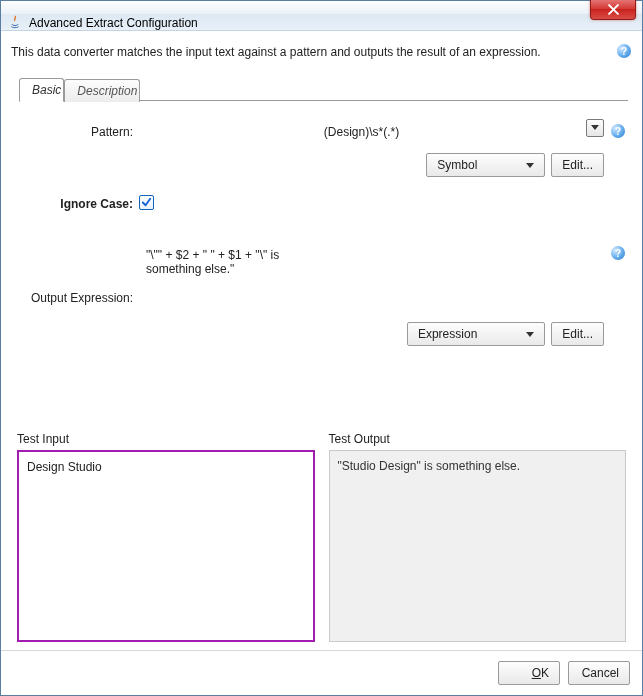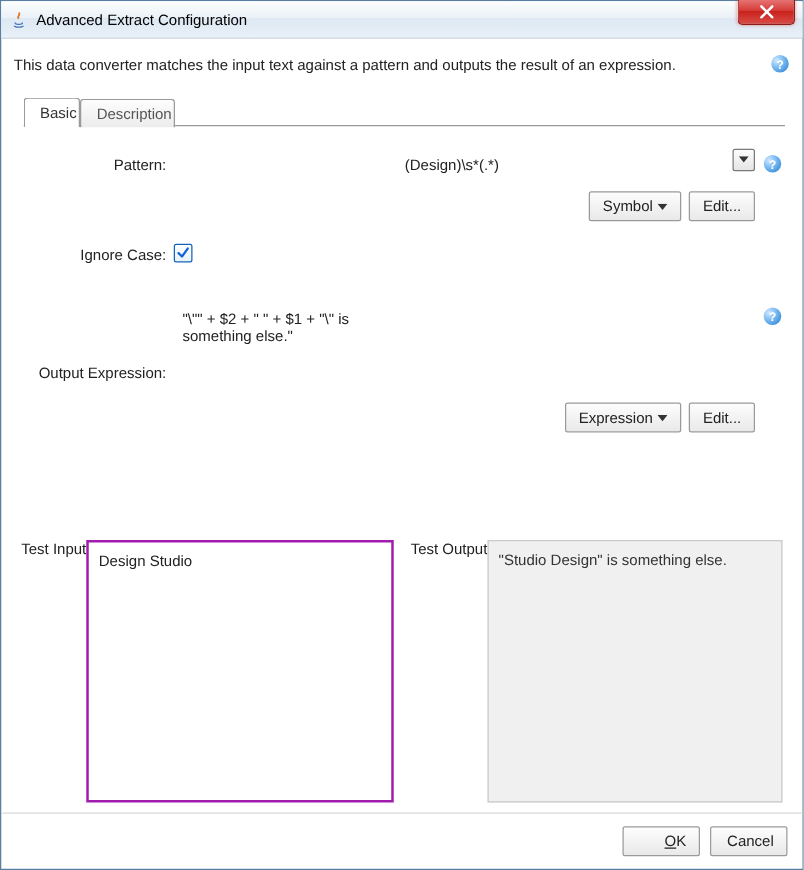--- a/index.html
+++ b/index.html
@@ -1,52 +1,52 @@
 <!DOCTYPE html>
 <html><head>
 <meta charset="utf-8">
 <style>
   * { box-sizing: border-box; }
   html, body { margin: 0; padding: 0; font-family: "Segoe UI", Tahoma, sans-serif; font-size: 12px; color: #222; background: #fff; }
   .window { width: 643px; height: 696px; border: 1px solid #5a7ea0; background: #fff; display: flex; flex-direction: column; }
-  .titlebar { height: 30px; background: linear-gradient(to bottom, #fdfefe 0%, #eaf1f7 45%, #dde8f3 46%, #e8f0f8 100%); border-bottom: 1px solid #c5d4e3; display: flex; align-items: center; padding: 0 0 0 6px; position: relative; }
+  .titlebar { height: 30px; background: linear-gradient(to bottom, #fdfefe 0%, #eaf1f7 45%, #dde8f3 46%, #e8f0f8 100%); border-bottom: 1px solid #c5d4e3; display: flex; align-items: flex-end; padding: 0 0 0 6px; position: relative; }
   .titlebar .java-icon { width: 16px; height: 16px; margin-right: 6px; }
   .titlebar .title { font-size: 12px; color: #000; }
   .win-close { position: absolute; top: -1px; right: 6px; width: 46px; height: 20px; background: linear-gradient(to bottom, #e57373 0%, #d43b36 45%, #c8201a 46%, #d94b46 100%); border: 1px solid #8e1d18; border-top: none; border-bottom-left-radius: 4px; border-bottom-right-radius: 4px; display: flex; align-items: center; justify-content: center; box-shadow: 0 0 3px rgba(200,32,26,0.5); }
   .win-close svg { width: 11px; height: 11px; }
   .content { flex: 1; padding: 8px 10px 8px 10px; display: flex; flex-direction: column; overflow: hidden; }
   .desc-row { display: flex; align-items: flex-start; justify-content: space-between; margin: 4px 0 18px 0; }
   .desc-text { font-size: 12px; color: #222; padding-top: 2px; }
   .help-icon { width: 16px; height: 16px; flex: 0 0 auto; margin-left: 8px; cursor: pointer; }
   .help-icon svg circle.outer { fill: url(#hgrad); }
   .tabs-wrap { margin: 0 4px 0 8px; }
   .tabstrip { display: flex; align-items: flex-end; height: 24px; position: relative; }
-  .tab { border: 1px solid #9a9a9a; border-bottom: none; border-top-left-radius: 3px; border-top-right-radius: 3px; padding: 4px 2px 4px 12px; font-size: 12px; background: linear-gradient(to bottom,#fdfdfd,#ececec); color: #333; margin-right: 0px; position: relative; top: 1px; cursor: pointer; }
+  .tab { border: 1px solid #9a9a9a; border-bottom: none; border-top-left-radius: 3px; border-top-right-radius: 3px; padding: 4px 2px 4px 12px; font-size: 12px; background: linear-gradient(to bottom,#fdfdfd,#ececec); color: #333; margin-right: 0px; position: relative; top: 1px; cursor: pointer; font-style: italic; }
   .tab.active { background: #fff; border-bottom: 1px solid #fff; z-index: 2; }
   .tab:not(.active) { color: #555; }
   .tabline { border-top: 1px solid #9a9a9a; margin-top: -1px; }
   .form-area { padding: 18px 6px 0 18px; }
   .row { display: flex; align-items: flex-start; margin-bottom: 8px; }
   .lbl { width: 110px; text-align: right; padding-right: 6px; padding-top: 6px; color: #222; }
   .field { flex: 1; position: relative; display: flex; align-items: center; }
   .pattern-input { flex: 1; height: 26px; border: 1px solid #fff; background: #fff; padding: 2px 26px 2px 6px; font-size: 12px; font-family: inherit; color: #222; text-align: center; }
   .dropdown-toggle { position: absolute; right: 0; top: 0; width: 18px; height: 18px; border: 1px solid #7a7a7a; border-radius: 2px; background: linear-gradient(to bottom,#fdfdfd,#e5e5e5); display: flex; align-items: center; justify-content: center; cursor: pointer; }
   .dropdown-toggle svg { width: 8px; height: 6px; }
   .btn-row { display: flex; justify-content: flex-end; gap: 6px; margin: 6px 22px 14px 0; }
-  .btn { height: 24px; border: 1px solid #9a9a9a; border-radius: 2px; background: linear-gradient(to bottom,#fdfdfd,#e9e9e9); padding: 0 10px; font-size: 12px; display: inline-flex; align-items: center; cursor: pointer; color: #222; }
+  .btn { height: 24px; border: 1px solid #9a9a9a; border-radius: 2px; background: linear-gradient(to bottom,#fdfdfd,#e9e9e9); padding: 0 10px; font-size: 12px; display: inline-flex; align-items: center; cursor: pointer; color: #222; gap: 45px; }
   .btn .caret { margin-left: 4px; }
   .checkbox { width: 15px; height: 15px; border: 1px solid #1064b8; border-radius: 2px; background: linear-gradient(to bottom,#fefefe,#e8f2fb); display: inline-flex; align-items: center; justify-content: center; cursor: pointer; margin-top: 4px; }
   .checkbox svg { width: 11px; height: 11px; }
   .expr-area { flex: 1; min-height: 70px; border: 1px solid #fff; background: #fff; padding: 6px; font-size: 12px; font-family: inherit; color: #222; resize: none; }
   .expr-wrap { flex:1; position: relative; margin-right: 22px; }
   .pattern-wrap { flex:1; position: relative; margin-right: 22px; display:flex; }
   .row-help { position:absolute; right:-22px; top:4px; }
   .spacer { flex: 1; }
   .test-row { display: flex; gap: 14px; padding: 0 6px 0 6px; margin-top: 8px; height: 210px; }
-  .test-col { flex: 1; display: flex; }
+  .test-col { flex: 1; display: flex; flex-direction: column; }
   .test-hdr { font-size: 12px; margin-bottom: 4px; color: #222; }
   .test-input { flex: 1; border: 2px solid #a21caf; background: #fff; padding: 8px; font-size: 12px; font-family: inherit; resize: none; color: #222; }
   .test-output { flex: 1; border: 1px solid #c9c9c9; background: #f0f0f0; padding: 8px; font-size: 12px; color: #333; overflow: auto; }
   .footer { border-top: 1px solid #d9d9d9; padding: 10px 12px; display: flex; justify-content: flex-end; gap: 8px; }
   .footer .btn { min-width: 62px; justify-content: flex-end; }
   .mn { text-decoration: underline; }
 </style>
 </head>
 <body>
 
@@ -123,21 +123,21 @@
           <span>Symbol</span>
           <span class="caret"><svg width="8" height="6" viewBox="0 0 8 6">
                 <path d="M0 0 L8 0 L4 5 Z" fill="#333"></path>
               </svg></span>
         </div>
         <div class="btn">
           <span>Edit...</span>
         </div>
       </div>
 
-      <div class="row" style="margin-bottom:30px;">
+      <div class="row" style="margin-bottom:30px;font-weight:bold;">
         <div class="lbl">Ignore Case:</div>
         <div class="field">
           <span class="checkbox">
             <svg viewBox="0 0 12 12">
                 <path d="M2 6 L5 9 L10 2" stroke="#1064d8" stroke-width="2" fill="none" stroke-linecap="round" stroke-linejoin="round"></path>
               </svg>
           </span>
         </div>
       </div>
 

